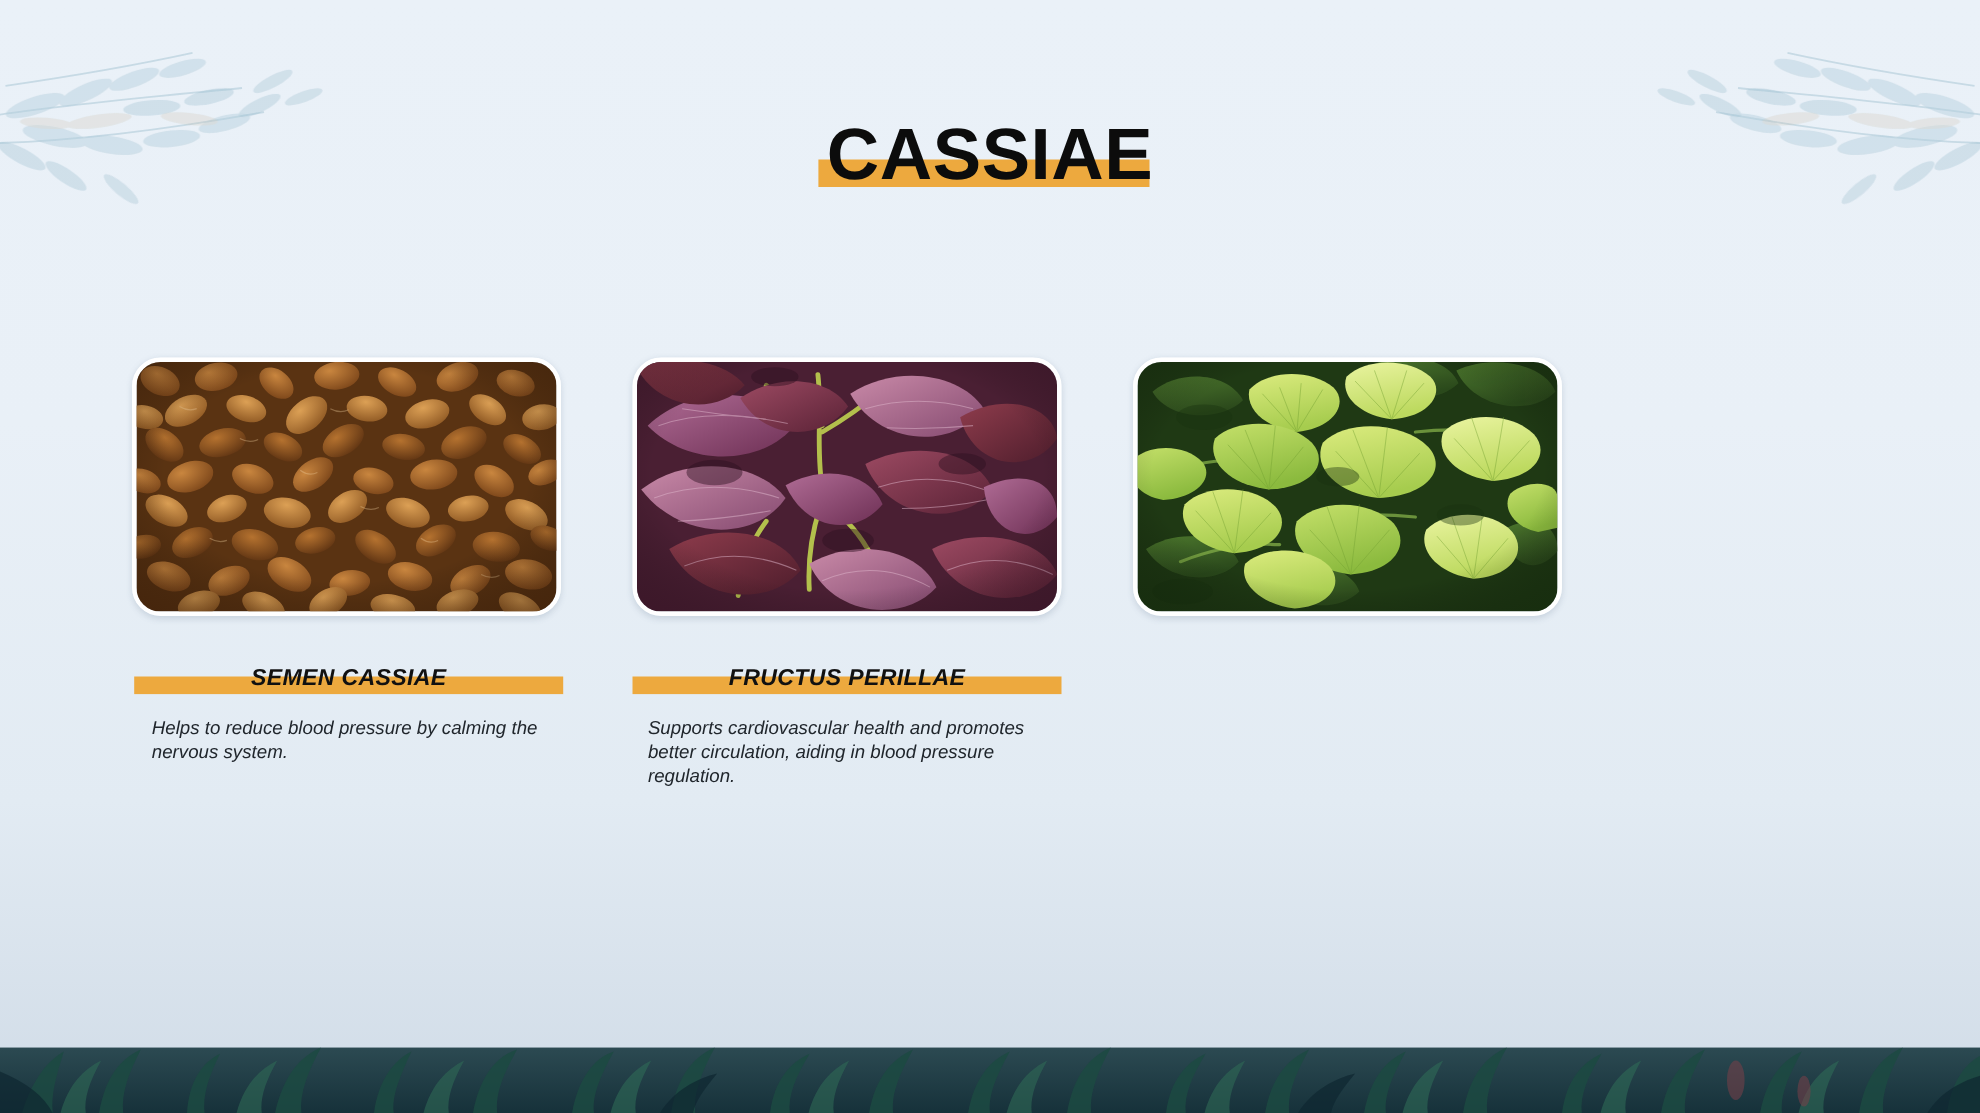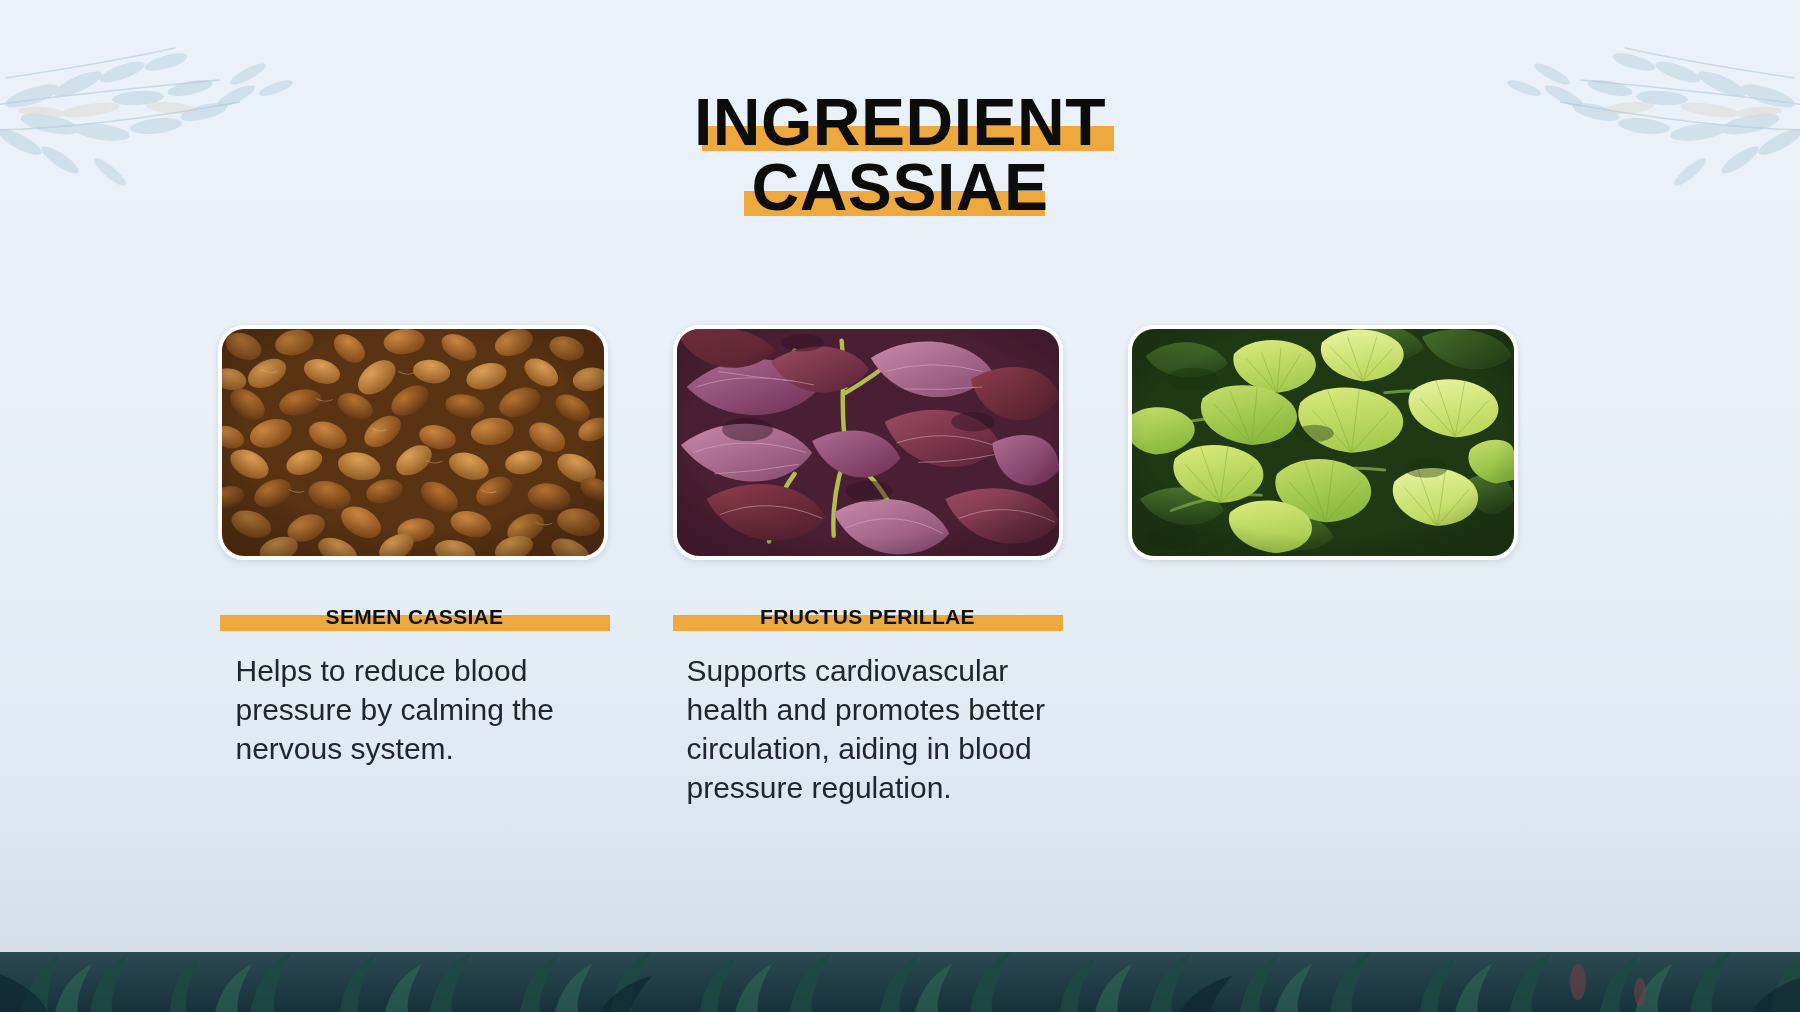--- a/index.html
+++ b/index.html
@@ -42,21 +42,21 @@
     position:relative; z-index:1;
     font-size:66px; font-weight:bold; letter-spacing:.5px;
     color:#0c0c0c;
     font-family:"Liberation Sans", sans-serif;
   }
 
   
   .cards{
     position:absolute;
     left:120px; top:325px; width:1560px;
-    display:flex; justify-content:center;
+    display:flex; justify-content:flex-start;font-style:italic;
   }
   .card{ width:455px; }
 
   .photo{
     width:390px; height:235px;
     border-radius:26px;
     border:4px solid #ffffff;
     overflow:hidden;
     position:relative;
     box-shadow:0 2px 6px rgba(70,95,120,.18);
@@ -78,21 +78,21 @@
   .label-txt{
     position:relative; z-index:2;
     font-size:21px; font-weight:bold;
     letter-spacing:.3px;
     color:#111;
     white-space:nowrap;
   }
   .desc{
     margin-top:17px;
     width:400px;
-    font-size:30px;
+    font-size:17px;
     line-height:1.3;
     color:#20262c;
     font-family:"Liberation Sans", sans-serif;
   }
   .card.c1 .desc{ padding-left:18px; }
   .card.c2 .desc{ padding-left:14px; }
   .card.c3 .desc{ padding-left:14px; }
   .card.c1 .label-row{ margin-left:2px; }
 
   
@@ -180,24 +180,20 @@
         <g fill="#7fa9bd" opacity="0.6">
           <ellipse cx="258" cy="74" rx="20" ry="5.5" transform="rotate(-28 258 74)"></ellipse>
           <ellipse cx="286" cy="88" rx="18" ry="5" transform="rotate(-20 286 88)"></ellipse>
           <ellipse cx="120" cy="172" rx="20" ry="5.5" transform="rotate(40 120 172)"></ellipse>
         </g>
       </g>
     </svg>
   </div>
 
   <div class="title-block">
-    <div class="title-line l1">
-      <span class="hl"></span>
-      <span class="txt">INGREDIENT</span>
-    </div>
     <br>
     <div class="title-line l2">
       <span class="hl"></span>
       <span class="txt">CASSIAE</span>
     </div>
   </div>
 
   <div class="cards">
 
     <div class="card c1">

